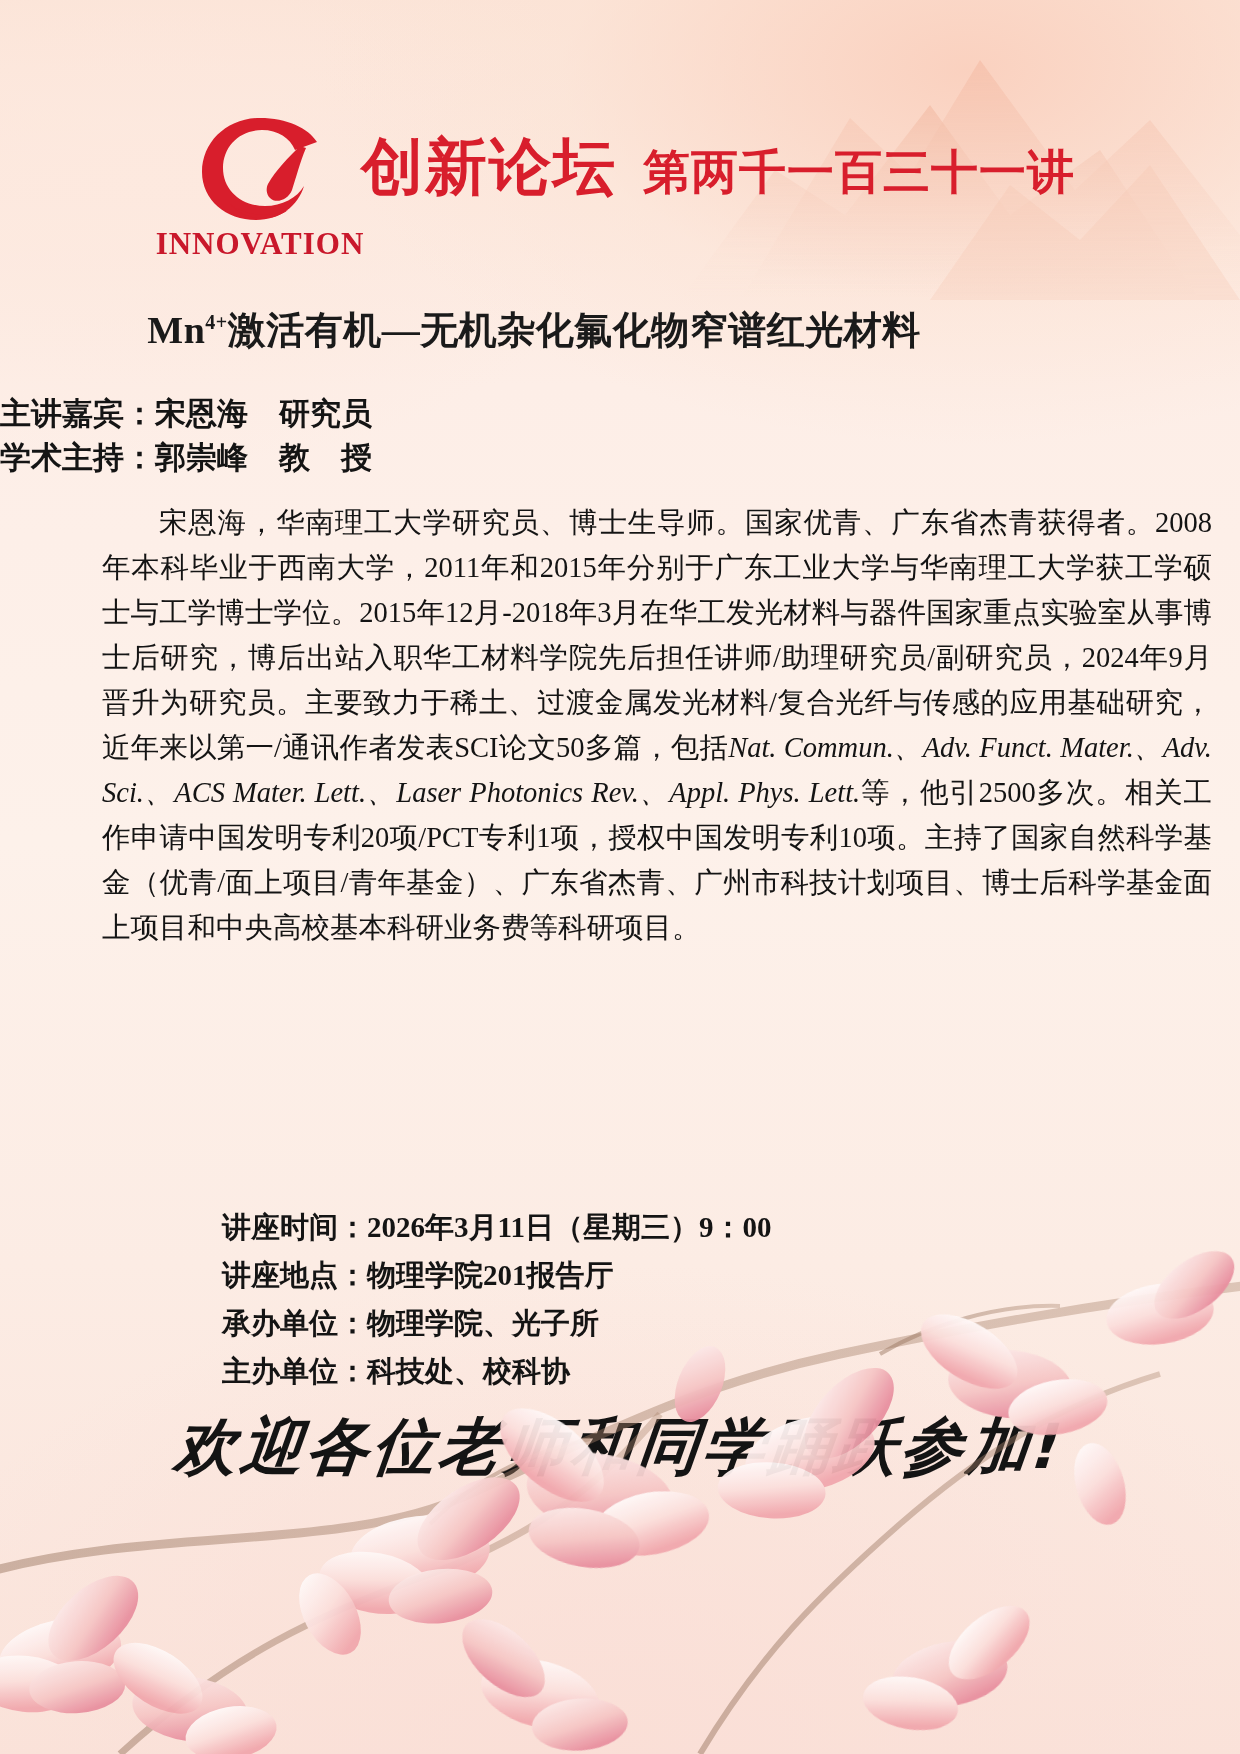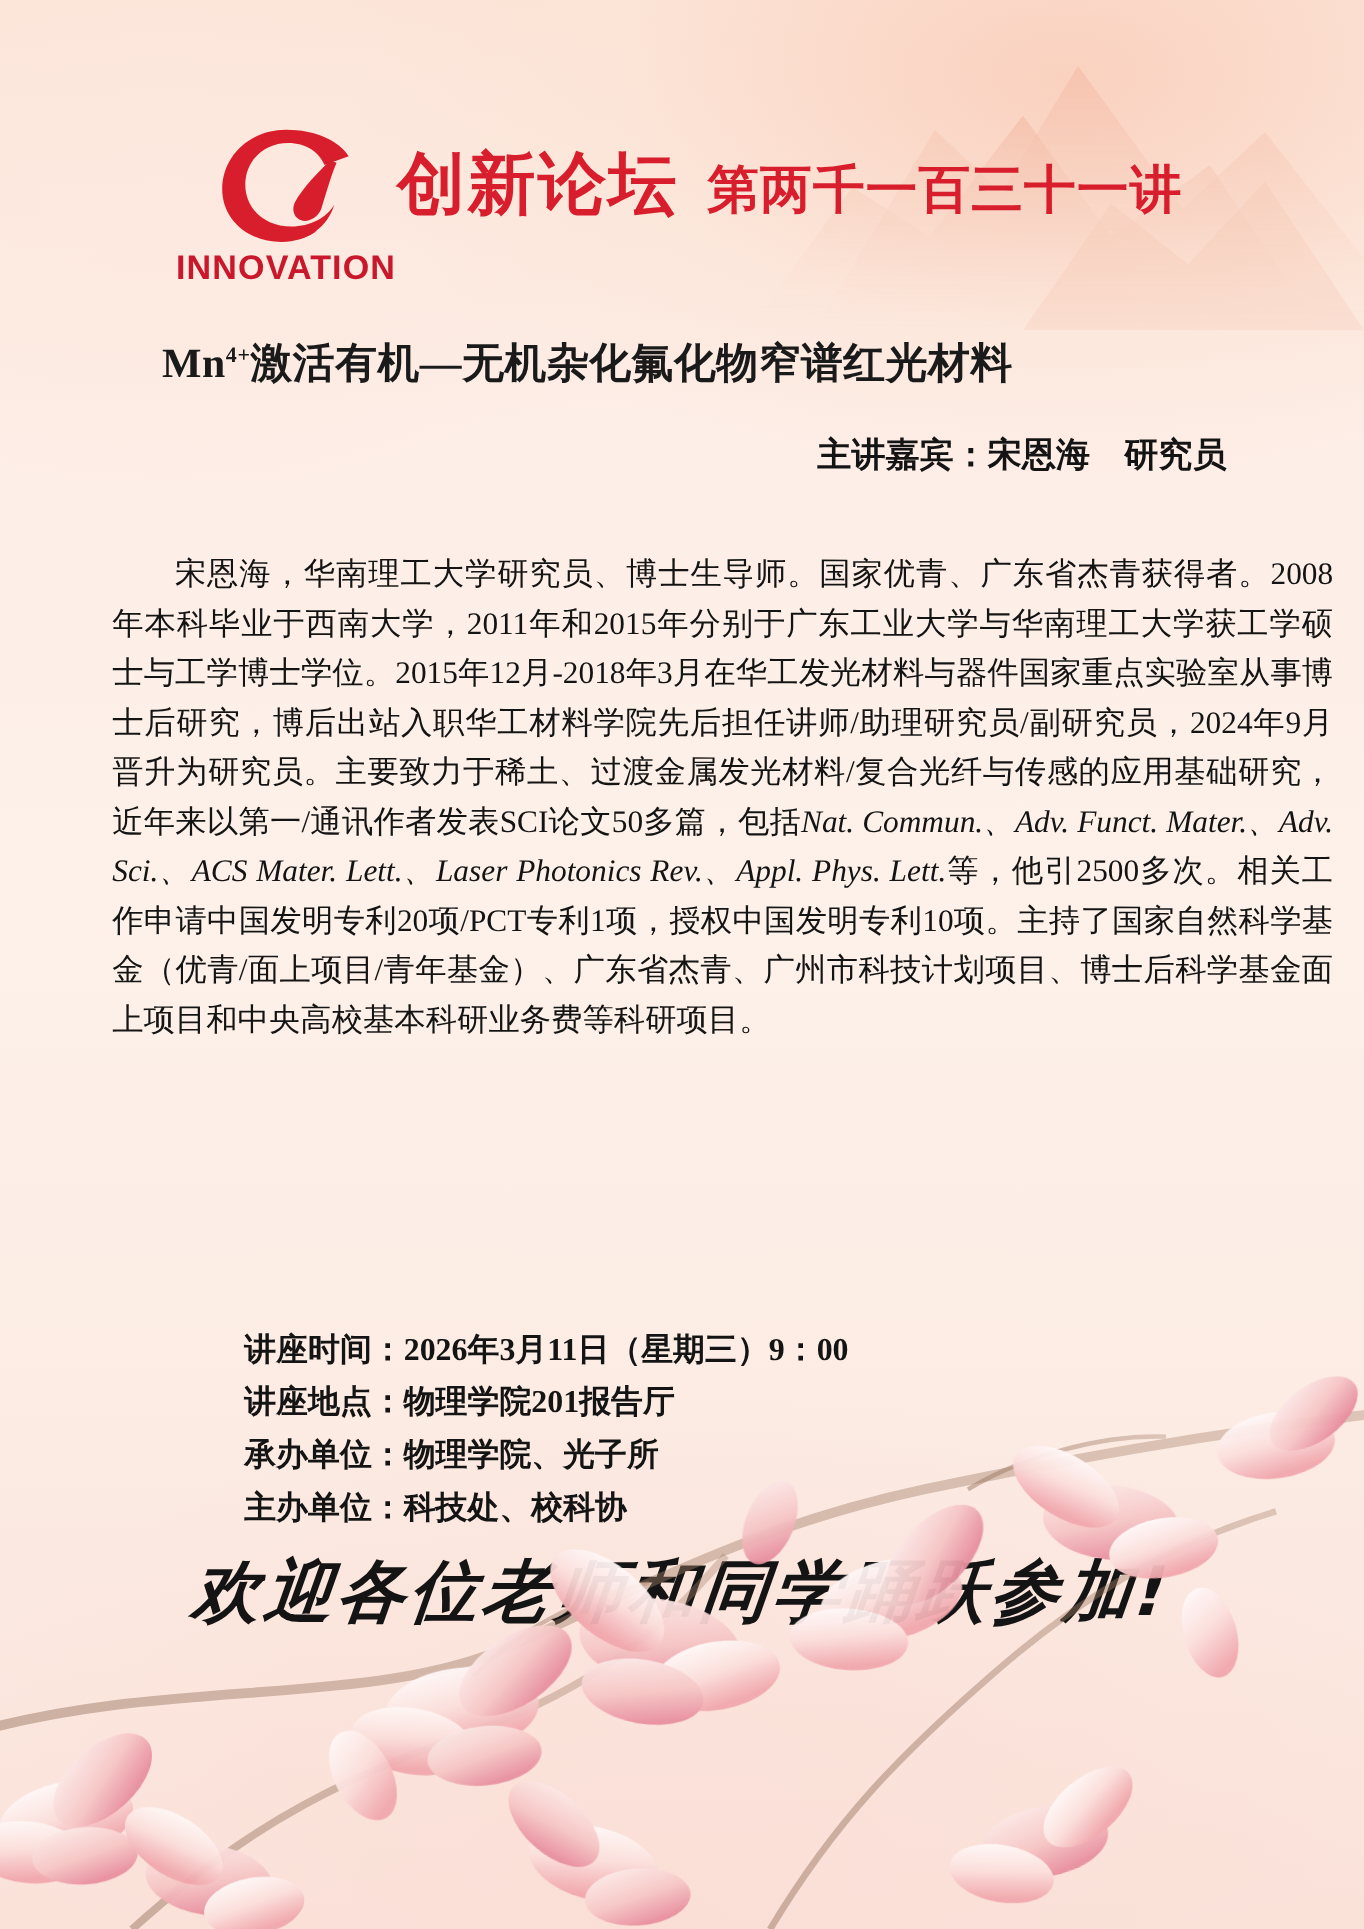--- a/index.html
+++ b/index.html
@@ -55,21 +55,21 @@
   .logo-block {
     width: 190px;
     display: flex;
     flex-direction: column;
     align-items: center;
     margin-right: 6px;
   }
   .logo-mark { width: 128px; height: 112px; }
   .logo-word {
     margin-top: 2px;
-    font-family: Liberation Sans, sans-serif;
+    font-family: Liberation Serif, serif;
     font-size: 31px;
     letter-spacing: 1px;
     color: #c9182b;
     font-weight: 700;
   }
   .header-titles {
     display: flex;
     align-items: baseline;
     padding-top: 24px;
   }
@@ -102,21 +102,21 @@
     color: #1a1a1a;
     letter-spacing: 0.5px;
   }
   .talk-title sup { font-size: 20px; }
 
   
   .speaker-block {
     position: absolute;
     top: 392px;
     width: 1115px;
-    text-align: right;
+    text-align: left;
     font-size: 31px;
     font-weight: 700;
     color: #141414;
     line-height: 1.42;
   }
 
   
   .bio {
     position: absolute;
     top: 500px;
@@ -194,20 +194,21 @@
       <div class="lecture-no">第两千一百三十一讲</div>
     </div>
   </div>
 
   <div class="talk-title">
     <span>Mn</span><sup>4+</sup><span>激活有机—无机杂化氟化物窄谱红光材料</span>
   </div>
 
   <div class="speaker-block">
     <div>主讲嘉宾：宋恩海　研究员</div>
+    <div>学术主持：郭崇峰　教　授</div>
   </div>
 
   <div class="bio">
     <span>宋恩海，华南理工大学研究员、博士生导师。国家优青、广东省杰青获得者。2008年本科毕业于西南大学，2011年和2015年分别于广东工业大学与华南理工大学获工学硕士与工学博士学位。2015年12月-2018年3月在华工发光材料与器件国家重点实验室从事博士后研究，博后出站入职华工材料学院先后担任讲师/助理研究员/副研究员，2024年9月晋升为研究员。主要致力于稀土、过渡金属发光材料/复合光纤与传感的应用基础研究，近年来以第一/通讯作者发表SCI论文50多篇，包括</span><i>Nat. Commun.、Adv. Funct. Mater.、Adv. Sci.、ACS Mater. Lett.、Laser Photonics Rev.、Appl. Phys. Lett.</i><span>等，他引2500多次。相关工作申请中国发明专利20项/PCT专利1项，授权中国发明专利10项。主持了国家自然科学基金（优青/面上项目/青年基金）、广东省杰青、广州市科技计划项目、博士后科学基金面上项目和中央高校基本科研业务费等科研项目。</span>
   </div>
 
   <div class="info">
     <div>讲座时间：2026年3月11日（星期三）9：00</div>
     <div>讲座地点：物理学院201报告厅</div>
     <div>承办单位：物理学院、光子所</div>

